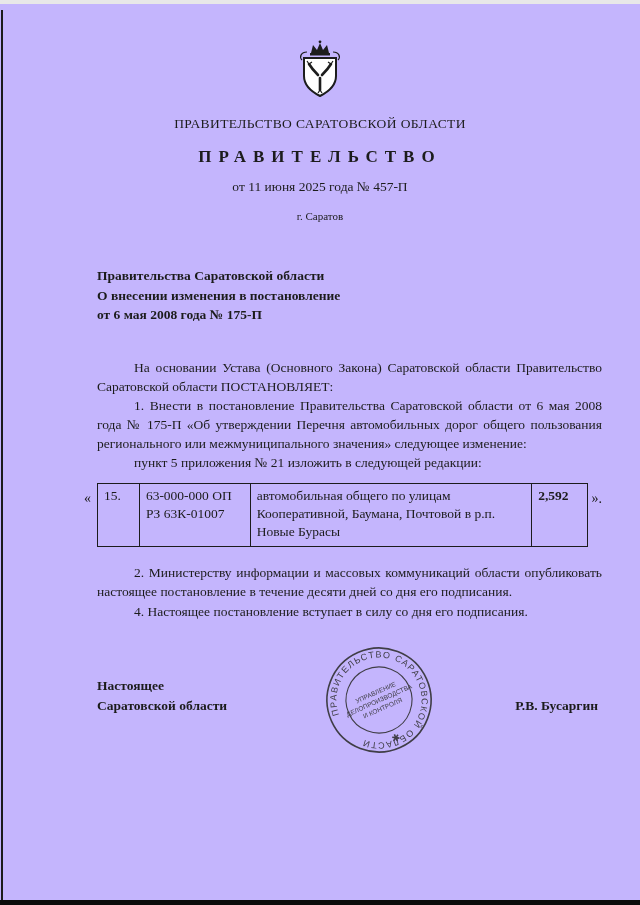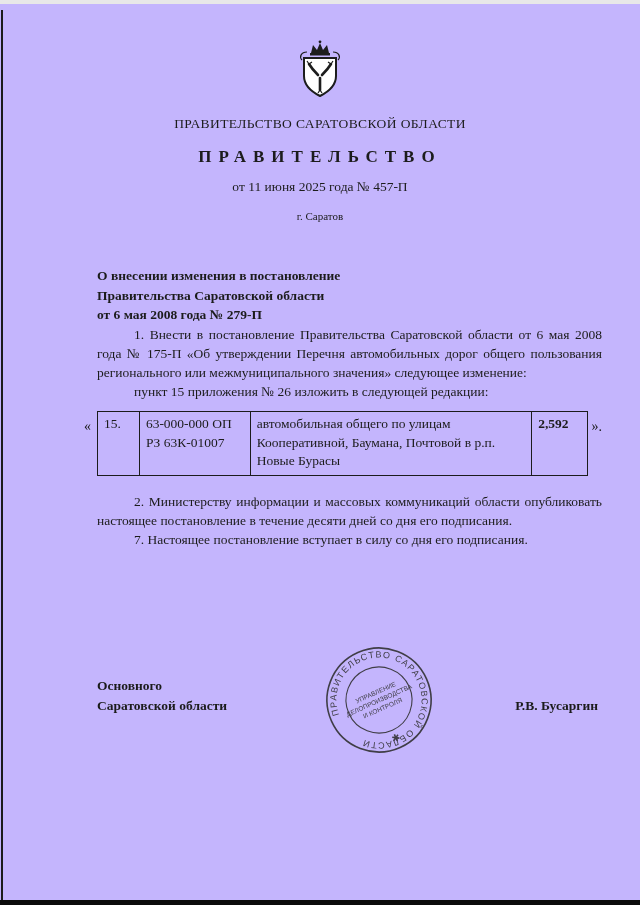--- a/index.html
+++ b/index.html
@@ -91,53 +91,54 @@
       </svg>
     </span>
     <div class="org-name">ПРАВИТЕЛЬСТВО САРАТОВСКОЙ ОБЛАСТИ</div>
     <div class="doc-type">ПРАВИТЕЛЬСТВО</div>
     <div class="date-line">от 11 июня 2025 года № 457-П</div>
     <div class="place-line">г. Саратов</div>
   </div>
 
   <div class="content">
     <div class="subject">
+      <div>Правительства Саратовской области</div>
       <div>О внесении изменения в постановление</div>
-      <div>Правительства Саратовской области</div>
-      <div>от 6 мая 2008 года № 279-П</div>
+      <div>от 6 мая 2008 года № 175-П</div>
     </div>
 
+    <p class="para first">На основании Устава (Основного Закона) Саратовской области Правительство Саратовской области ПОСТАНОВЛЯЕТ:</p>
     <p class="para">1. Внести в постановление Правительства Саратовской области от 6 мая 2008 года № 175-П «Об утверждении Перечня автомобильных дорог общего пользования регионального или межмуниципального значения» следующее изменение:</p>
-    <p class="para single">пункт 15 приложения № 26 изложить в следующей редакции:</p>
+    <p class="para single">пункт 5 приложения № 21 изложить в следующей редакции:</p>
 
     <div class="table-wrap">
       <span class="quote">«</span>
       <table class="amend">
         <tbody>
           <tr>
             <td class="c-num">15.</td>
             <td class="c-code">
               <div>63-000-000 ОП</div>
               <div>РЗ 63К-01007</div>
             </td>
             <td class="c-desc">автомобильная общего по улицам Кооперативной, Баумана, Почтовой в р.п. Новые Бурасы</td>
             <td class="c-len">2,592</td>
           </tr>
         </tbody>
       </table>
       <span class="quote close">».</span>
     </div>
 
     <p class="para pub">2. Министерству информации и массовых коммуникаций области опубликовать настоящее постановление в течение десяти дней со дня его подписания.</p>
-    <p class="para">7. Настоящее постановление вступает в силу со дня его подписания.</p>
+    <p class="para">4. Настоящее постановление вступает в силу со дня его подписания.</p>
   </div>
 
   <div class="sig">
     <div>
-      <div>Основного</div>
+      <div>Настоящее</div>
       <div>Саратовской области</div>
     </div>
     <div>Р.В. Бусаргин</div>
   </div>
 
   <div class="stamp">
     <svg width="110" height="110" viewBox="0 0 110 110">
       <g fill="none" stroke="#2e2e2e">
         <circle cx="55" cy="55" r="52" stroke-width="1.6"></circle>
         <circle cx="55" cy="55" r="33" stroke-width="1.1"></circle>

